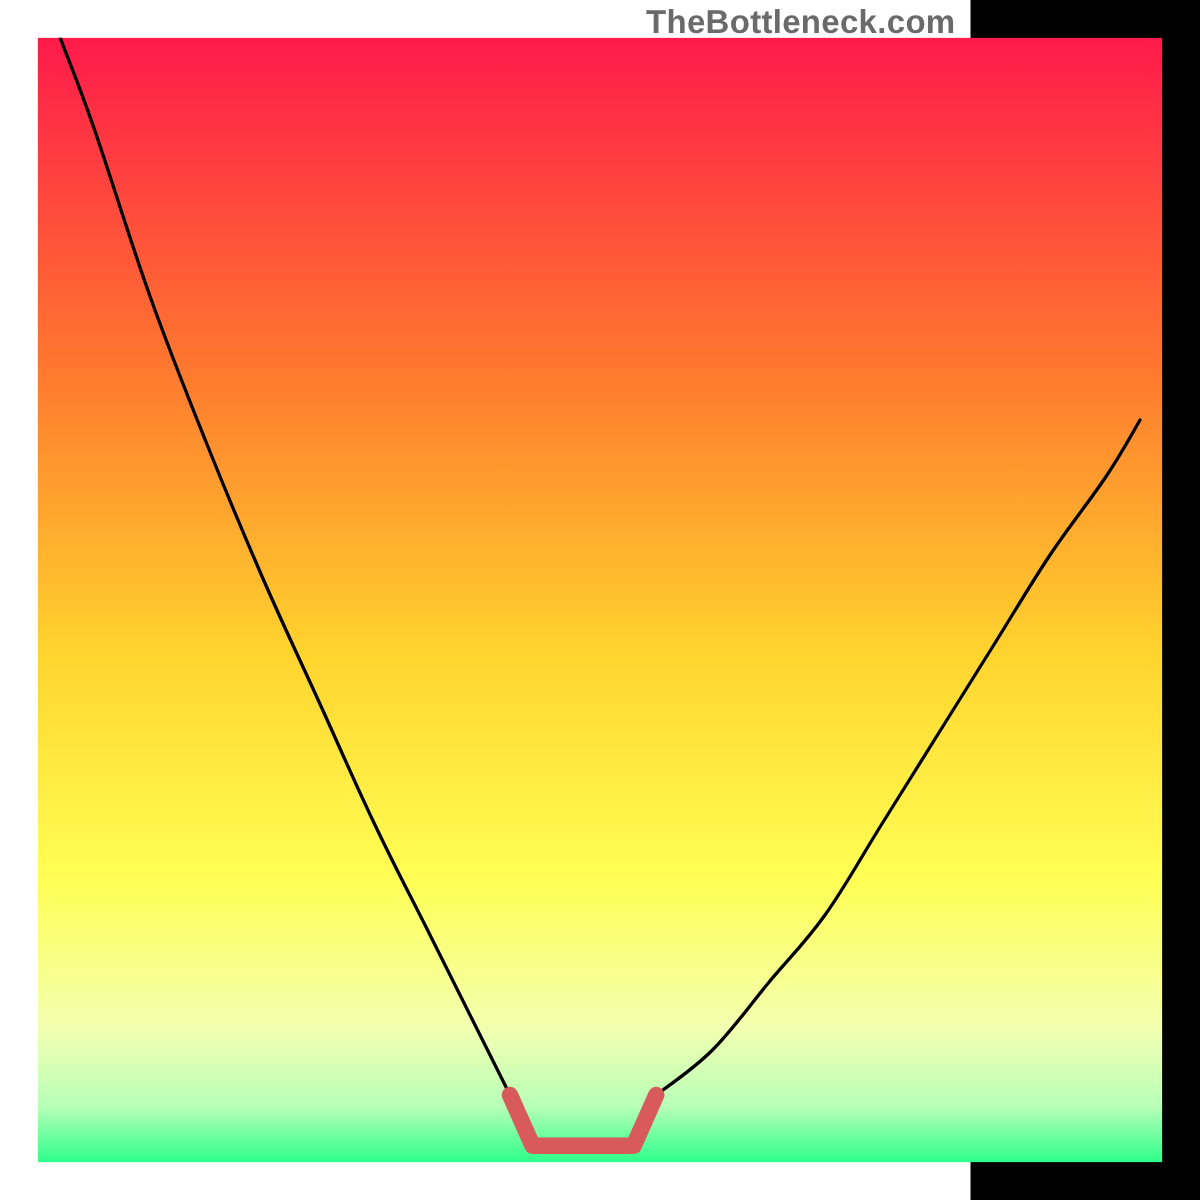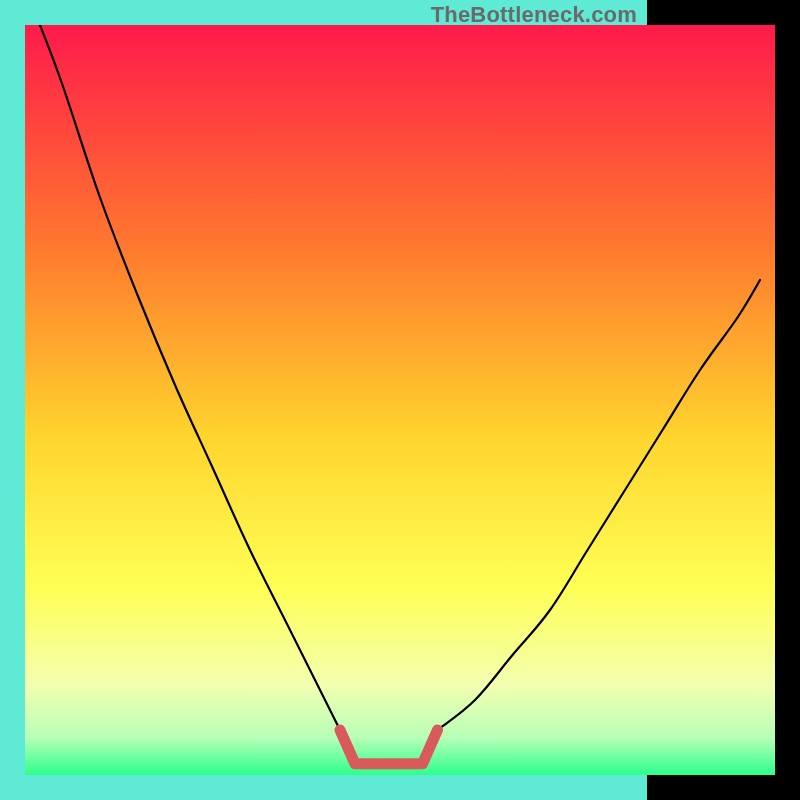--- a/index.html
+++ b/index.html
@@ -10,21 +10,21 @@
     overflow: hidden;
     background: #000;
     font-family: Arial, Helvetica, sans-serif;
   }
   .frame {
     position: absolute;
     left: 0;
     top: 0;
     width: 647px;
     height: 800px;
-    background: #5eead4;
+    background: #ffffff;
   }
   .plot {
     position: absolute;
     left: 25px;
     top: 25px;
     width: 750px;
     height: 750px;
     overflow: hidden;
   }
   .watermark {

